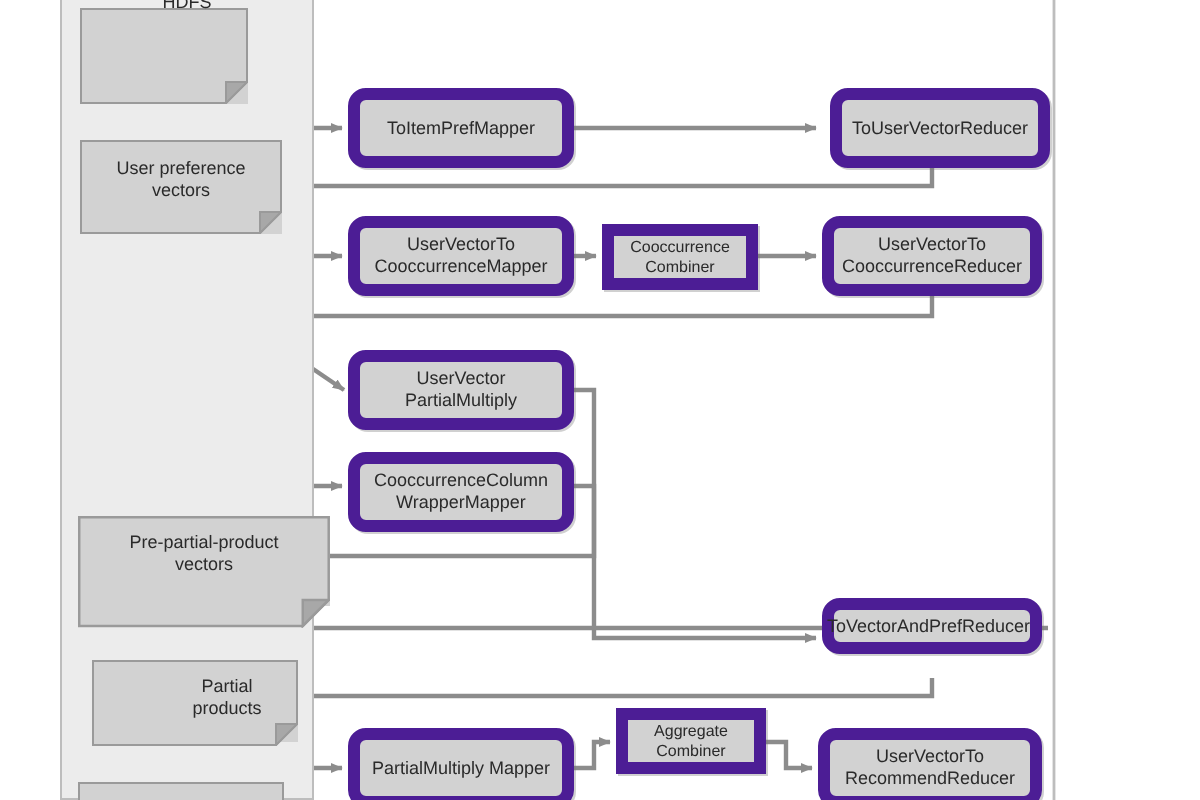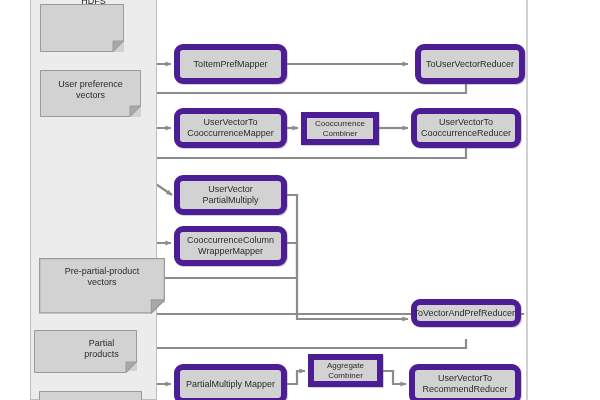--- a/index.html
+++ b/index.html
@@ -154,21 +154,21 @@
     <svg class="docshape" viewBox="0 0 102 45" preserveAspectRatio="none">
       <path d="M0.5,0.5 H101.5 V34 L91,44.5 H0.5 Z" fill="#d2d2d2" stroke="#9a9a9a" stroke-width="1"></path>
       <path d="M101.5,34 L91,44.5 L91,34 Z" fill="#a8a8a8" stroke="#9a9a9a" stroke-width="1"></path>
     </svg>
     <div class="doclabel">
       <span>Pre-partial-product</span><br>
       <span>vectors</span>
     </div>
   </div>
 
-  <div class="node doc" style="left:34px; top:330px; width:103px; height:41px;padding-left:32px;">
+  <div class="node doc" style="left:46px; top:330px; width:103px; height:41px;padding-left:32px;">
     <svg class="docshape" viewBox="0 0 103 43" preserveAspectRatio="none">
       <path d="M0.5,0.5 H102.5 V32 L92,42.5 H0.5 Z" fill="#d2d2d2" stroke="#9a9a9a" stroke-width="1"></path>
       <path d="M102.5,32 L92,42.5 L92,32 Z" fill="#a8a8a8" stroke="#9a9a9a" stroke-width="1"></path>
     </svg>
     <div class="doclabel" style="padding-bottom:2px;">
       <span>Partial products</span>
     </div>
   </div>
 
   <div class="node doc" style="left:39px; top:391px; width:103px; height:24px;">

